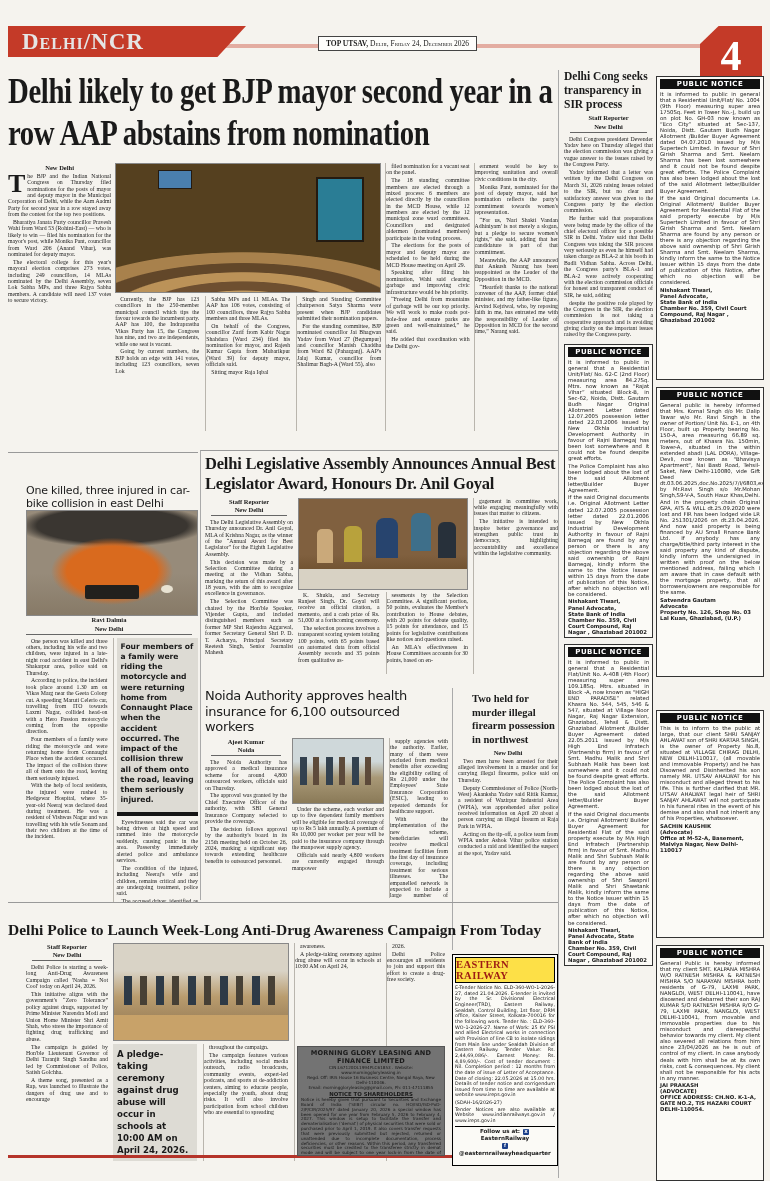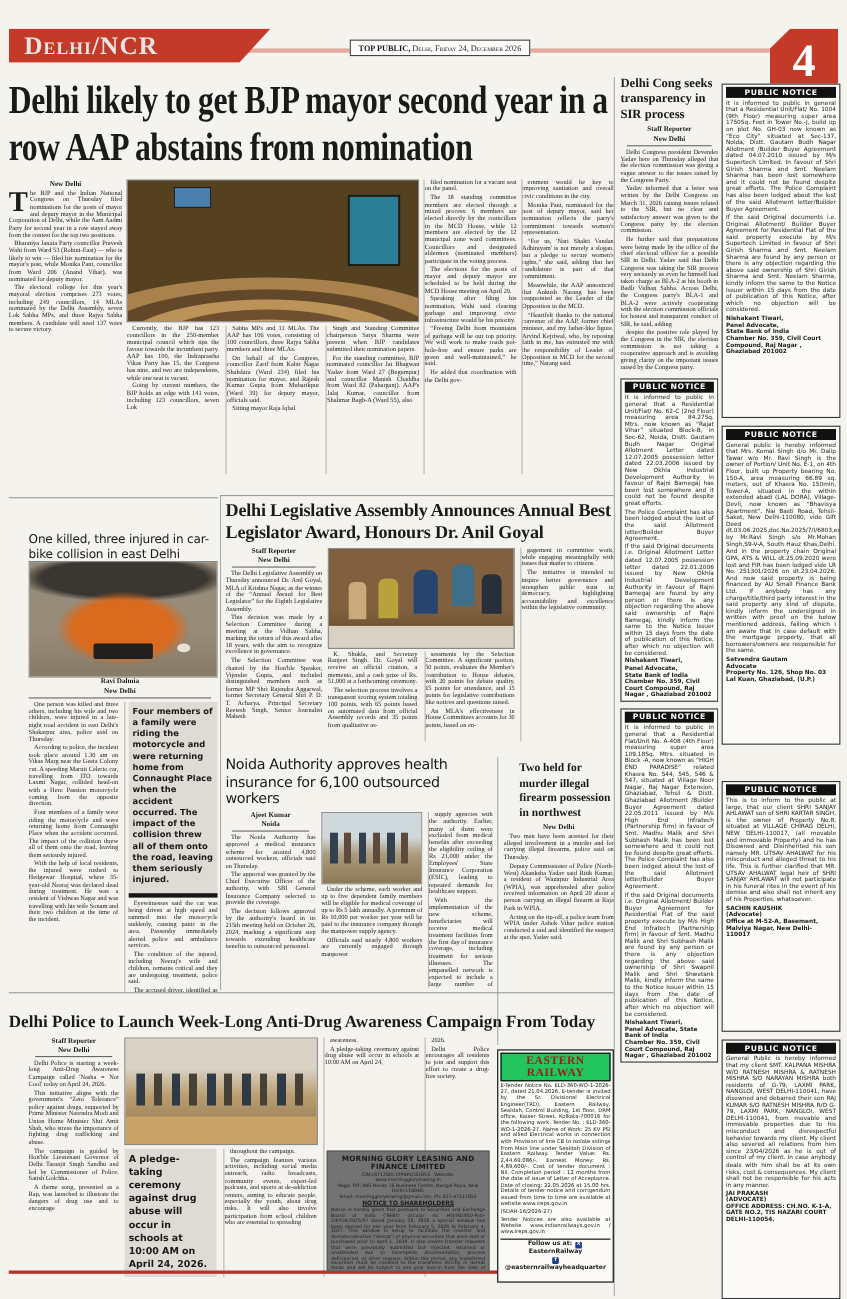--- a/index.html
+++ b/index.html
@@ -97,42 +97,42 @@
   .ad-body{display:flex;gap:5px;margin-top:4px;height:218px;overflow:hidden;}
   .ad-body .dcol1{width:100px;padding-left:18px;box-sizing:border-box;}
   .ad-pg{width:176px;display:flex;flex-direction:column;}
   .ad-sub{display:flex;gap:6px;flex:1;overflow:hidden;margin-top:3px;}
   .ad-sub .mcol{width:84px;}
   .ad-body .dcol4{width:86px;}
   .ad-body .dcol5{width:58px;}
   .pullquote2{background:#dddbd4;border-bottom:4px solid #161616;font-family:"DejaVu Sans",sans-serif;font-weight:bold;font-size:8.6px;line-height:1.4;padding:4px 4px 6px;margin-bottom:3px;}
   
   .er-ad{position:absolute;left:452px;top:954px;width:106px;height:212px;background:#fbfaf6;border:1.5px solid #000;padding:2px;box-sizing:border-box;z-index:2;overflow:hidden;}
-  .er-title{border:1px solid #000;color:#9e1b14;font-weight:bold;font-size:10.5px;text-align:center;background:#22c55e;letter-spacing:0.5px;padding:1px 0;}
+  .er-title{border:1px solid #000;color:#9e1b14;font-weight:bold;font-size:10.5px;text-align:left;background:#fde047;letter-spacing:0.5px;padding:1px 0;}
   .er-ad .plist p{font-size:4.8px;text-indent:0;font-family:"DejaVu Sans",sans-serif;line-height:1.18;}
   .er-follow{border-top:1px solid #000;margin-top:2px;padding-top:1px;font-family:"DejaVu Sans",sans-serif;font-size:5.6px;font-weight:bold;text-align:center;line-height:1.3;}
   .er-follow .sicon{display:inline-block;width:6px;height:6px;background:#1b3f8a;color:#fff;font-size:4.5px;line-height:6px;text-align:center;border-radius:1px;margin:0 1px;}
   
   .mg-ad{position:absolute;left:297px;top:1046px;width:148px;height:110px;background:#737373;border:1px solid #555;padding:2px 3px;box-sizing:border-box;z-index:2;overflow:hidden;font-family:"DejaVu Sans",sans-serif;}
   .mg-title{font-weight:bold;font-size:6.6px;text-align:center;letter-spacing:0.2px;}
   .mg-line{font-size:4.2px;text-align:center;line-height:1.2;}
   .mg-notice{font-weight:bold;font-size:5.4px;text-align:center;text-decoration:underline;margin:1px 0;}
   .mg-ad .plist p{font-size:4.2px;text-indent:0;line-height:1.15;margin-bottom:1px;}
   .bottom-rule{position:absolute;left:8px;top:1155px;width:550px;height:3px;background:#b5342a;z-index:1;}
 </style>
 </head>
 <body>
 
 <div class="page">
 
   <div class="mh-line"></div>
   <div class="mh-banner">
     <span>Delhi/NCR</span>
   </div>
-  <div class="mh-topstory"><b>TOP PUBLIC,</b><span> Delhi, Friday 24, December 2026</span></div>
+  <div class="mh-topstory"><b>TOP UTSAV,</b><span> Delhi, Friday 24, December 2026</span></div>
   <div class="mh-pagenum">4</div>
 
   <section class="main-story">
     <h1>Delhi likely to get BJP mayor second year in a row AAP abstains from nomination</h1>
     <div class="main-body">
       <div class="mcol mcol1 plist">
         <div class="dateline">New Delhi</div>
         <div class="intro-para"><span class="dropcap">T</span><span>he BJP and the Indian National Congress on Thursday filed nominations for the posts of mayor and deputy mayor in the Municipal Corporation of Delhi, while the Aam Aadmi Party for second year in a row stayed away from the contest for the top two positions.</span></div>
         <div class="plist">
             <p>Bharatiya Janata Party councillor Pravesh Wahi from Ward 53 (Rohini-East) — who is likely to win — filed his nomination for the mayor's post, while Monika Pant, councillor from Ward 206 (Anand Vihar), was nominated for deputy mayor.</p>

